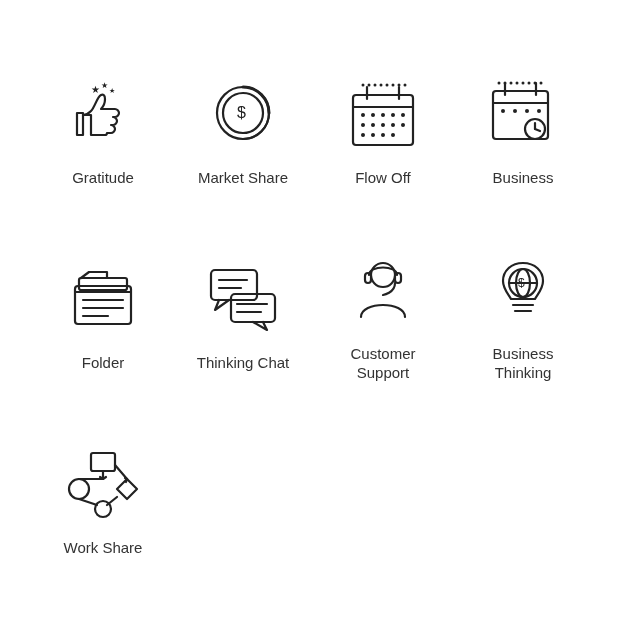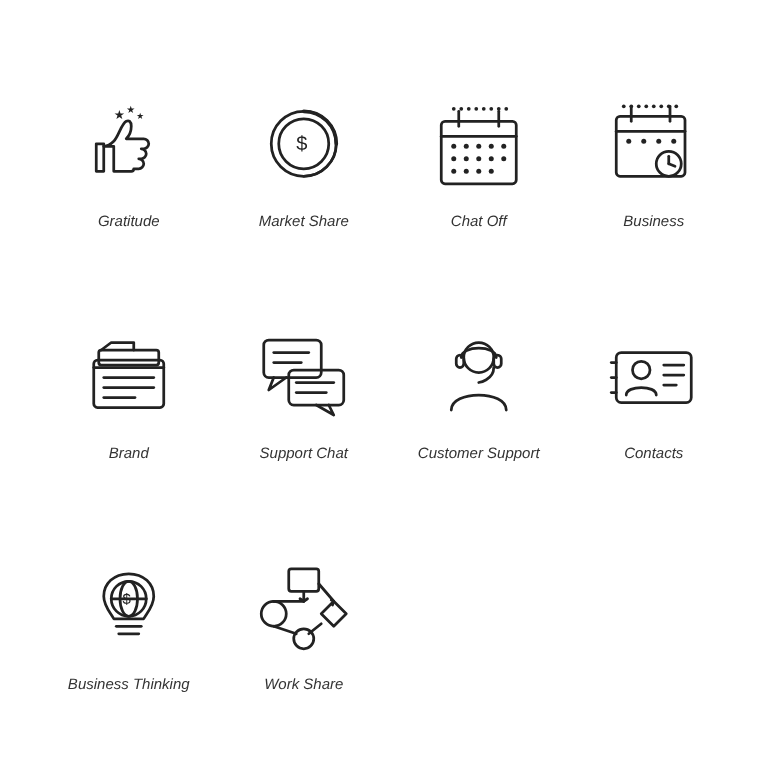--- a/index.html
+++ b/index.html
@@ -32,25 +32,24 @@
       display: flex;
       align-items: center;
       justify-content: center;
       margin-bottom: 10px;
     }
     .icon-wrapper svg {
       width: 80px;
       height: 80px;
     }
     .icon-label {
-      font-size: 12px;
+      font-size: 15px;
       color: #333;
       text-align: center;
       line-height: 1.3;
-      font-style: italic;
     }
   </style>
 </head>
 <body>
 
 <div class="grid">
 
   <div class="icon-cell">
     <div class="icon-wrapper">
       <svg viewBox="0 0 80 80" fill="none" stroke="#222" stroke-width="2.2" stroke-linecap="round" stroke-linejoin="round">
@@ -109,21 +108,21 @@
         <circle cx="30" cy="52" r="2" fill="#222" stroke="none"></circle>
         <circle cx="40" cy="52" r="2" fill="#222" stroke="none"></circle>
         <circle cx="50" cy="52" r="2" fill="#222" stroke="none"></circle>
         <circle cx="60" cy="52" r="2" fill="#222" stroke="none"></circle>
         <circle cx="20" cy="62" r="2" fill="#222" stroke="none"></circle>
         <circle cx="30" cy="62" r="2" fill="#222" stroke="none"></circle>
         <circle cx="40" cy="62" r="2" fill="#222" stroke="none"></circle>
         <circle cx="50" cy="62" r="2" fill="#222" stroke="none"></circle>
       </svg>
     </div>
-    <span class="icon-label">Chat Off</span>
+    <span class="icon-label">Flow Off</span>
   </div>
 
   <div class="icon-cell">
     <div class="icon-wrapper">
       <svg viewBox="0 0 80 80" fill="none" stroke="#222" stroke-width="2.2" stroke-linecap="round" stroke-linejoin="round">
 
         <rect x="10" y="18" width="55" height="48" rx="3"></rect>
         <line x1="10" y1="30" x2="65" y2="30"></line>
         <line x1="22" y1="10" x2="22" y2="22"></line>
         <line x1="53" y1="10" x2="53" y2="22"></line>
@@ -158,79 +157,59 @@
         <rect x="12" y="28" width="56" height="38" rx="3"></rect>
         <path d="M12 34 L68 34"></path>
         <rect x="16" y="20" width="48" height="12" rx="2"></rect>
         <path d="M18 20 L26 14 L44 14 L44 20"></path>
 
         <line x1="20" y1="42" x2="60" y2="42"></line>
         <line x1="20" y1="50" x2="60" y2="50"></line>
         <line x1="20" y1="58" x2="45" y2="58"></line>
       </svg>
     </div>
-    <span class="icon-label">Brand</span>
+    <span class="icon-label">Folder</span>
   </div>
 
 
   <div class="icon-cell">
     <div class="icon-wrapper">
       <svg viewBox="0 0 80 80" fill="none" stroke="#222" stroke-width="2.2" stroke-linecap="round" stroke-linejoin="round">
 
         <rect x="8" y="12" width="46" height="30" rx="4"></rect>
         <path d="M16 42 L12 52 L26 42"></path>
         <line x1="16" y1="22" x2="44" y2="22"></line>
         <line x1="16" y1="30" x2="38" y2="30"></line>
 
         <rect x="28" y="36" width="44" height="28" rx="4"></rect>
         <path d="M60 64 L64 72 L50 64"></path>
         <line x1="34" y1="46" x2="64" y2="46"></line>
         <line x1="34" y1="54" x2="58" y2="54"></line>
       </svg>
     </div>
-    <span class="icon-label">Support Chat</span>
+    <span class="icon-label">Thinking Chat</span>
   </div>
 
   <div class="icon-cell">
     <div class="icon-wrapper">
       <svg viewBox="0 0 80 80" fill="none" stroke="#222" stroke-width="2.2" stroke-linecap="round" stroke-linejoin="round">
 
         <circle cx="40" cy="26" r="12"></circle>
         <path d="M18 68 C18 52 62 52 62 68"></path>
 
         <path d="M26 26 C26 16 54 16 54 26"></path>
         <rect x="22" y="24" width="6" height="10" rx="3"></rect>
         <rect x="52" y="24" width="6" height="10" rx="3"></rect>
 
         <path d="M52 34 C52 44 40 46 40 46"></path>
       </svg>
     </div>
     <span class="icon-label">Customer Support</span>
   </div>
 
-  <div class="icon-cell">
-    <div class="icon-wrapper">
-      <svg viewBox="0 0 80 80" fill="none" stroke="#222" stroke-width="2.2" stroke-linecap="round" stroke-linejoin="round">
-
-        <rect x="10" y="22" width="60" height="40" rx="4"></rect>
-
-        <line x1="6" y1="30" x2="10" y2="30"></line>
-        <line x1="6" y1="42" x2="10" y2="42"></line>
-        <line x1="6" y1="54" x2="10" y2="54"></line>
-
-        <circle cx="30" cy="36" r="7"></circle>
-        <path d="M18 56 C18 48 42 48 42 56"></path>
-
-        <line x1="48" y1="32" x2="64" y2="32"></line>
-        <line x1="48" y1="40" x2="64" y2="40"></line>
-        <line x1="48" y1="48" x2="58" y2="48"></line>
-      </svg>
-    </div>
-    <span class="icon-label">Contacts</span>
-  </div>
 
   <div class="icon-cell">
     <div class="icon-wrapper">
       <svg viewBox="0 0 80 80" fill="none" stroke="#222" stroke-width="2.2" stroke-linecap="round" stroke-linejoin="round">
 
         <path d="M40 14 C28 14 20 22 20 32 C20 40 26 46 28 50 L52 50 C54 46 60 40 60 32 C60 22 52 14 40 14 Z"></path>
         <line x1="30" y1="56" x2="50" y2="56"></line>
         <line x1="32" y1="62" x2="48" y2="62"></line>
 
         <circle cx="40" cy="34" r="14"></circle>

